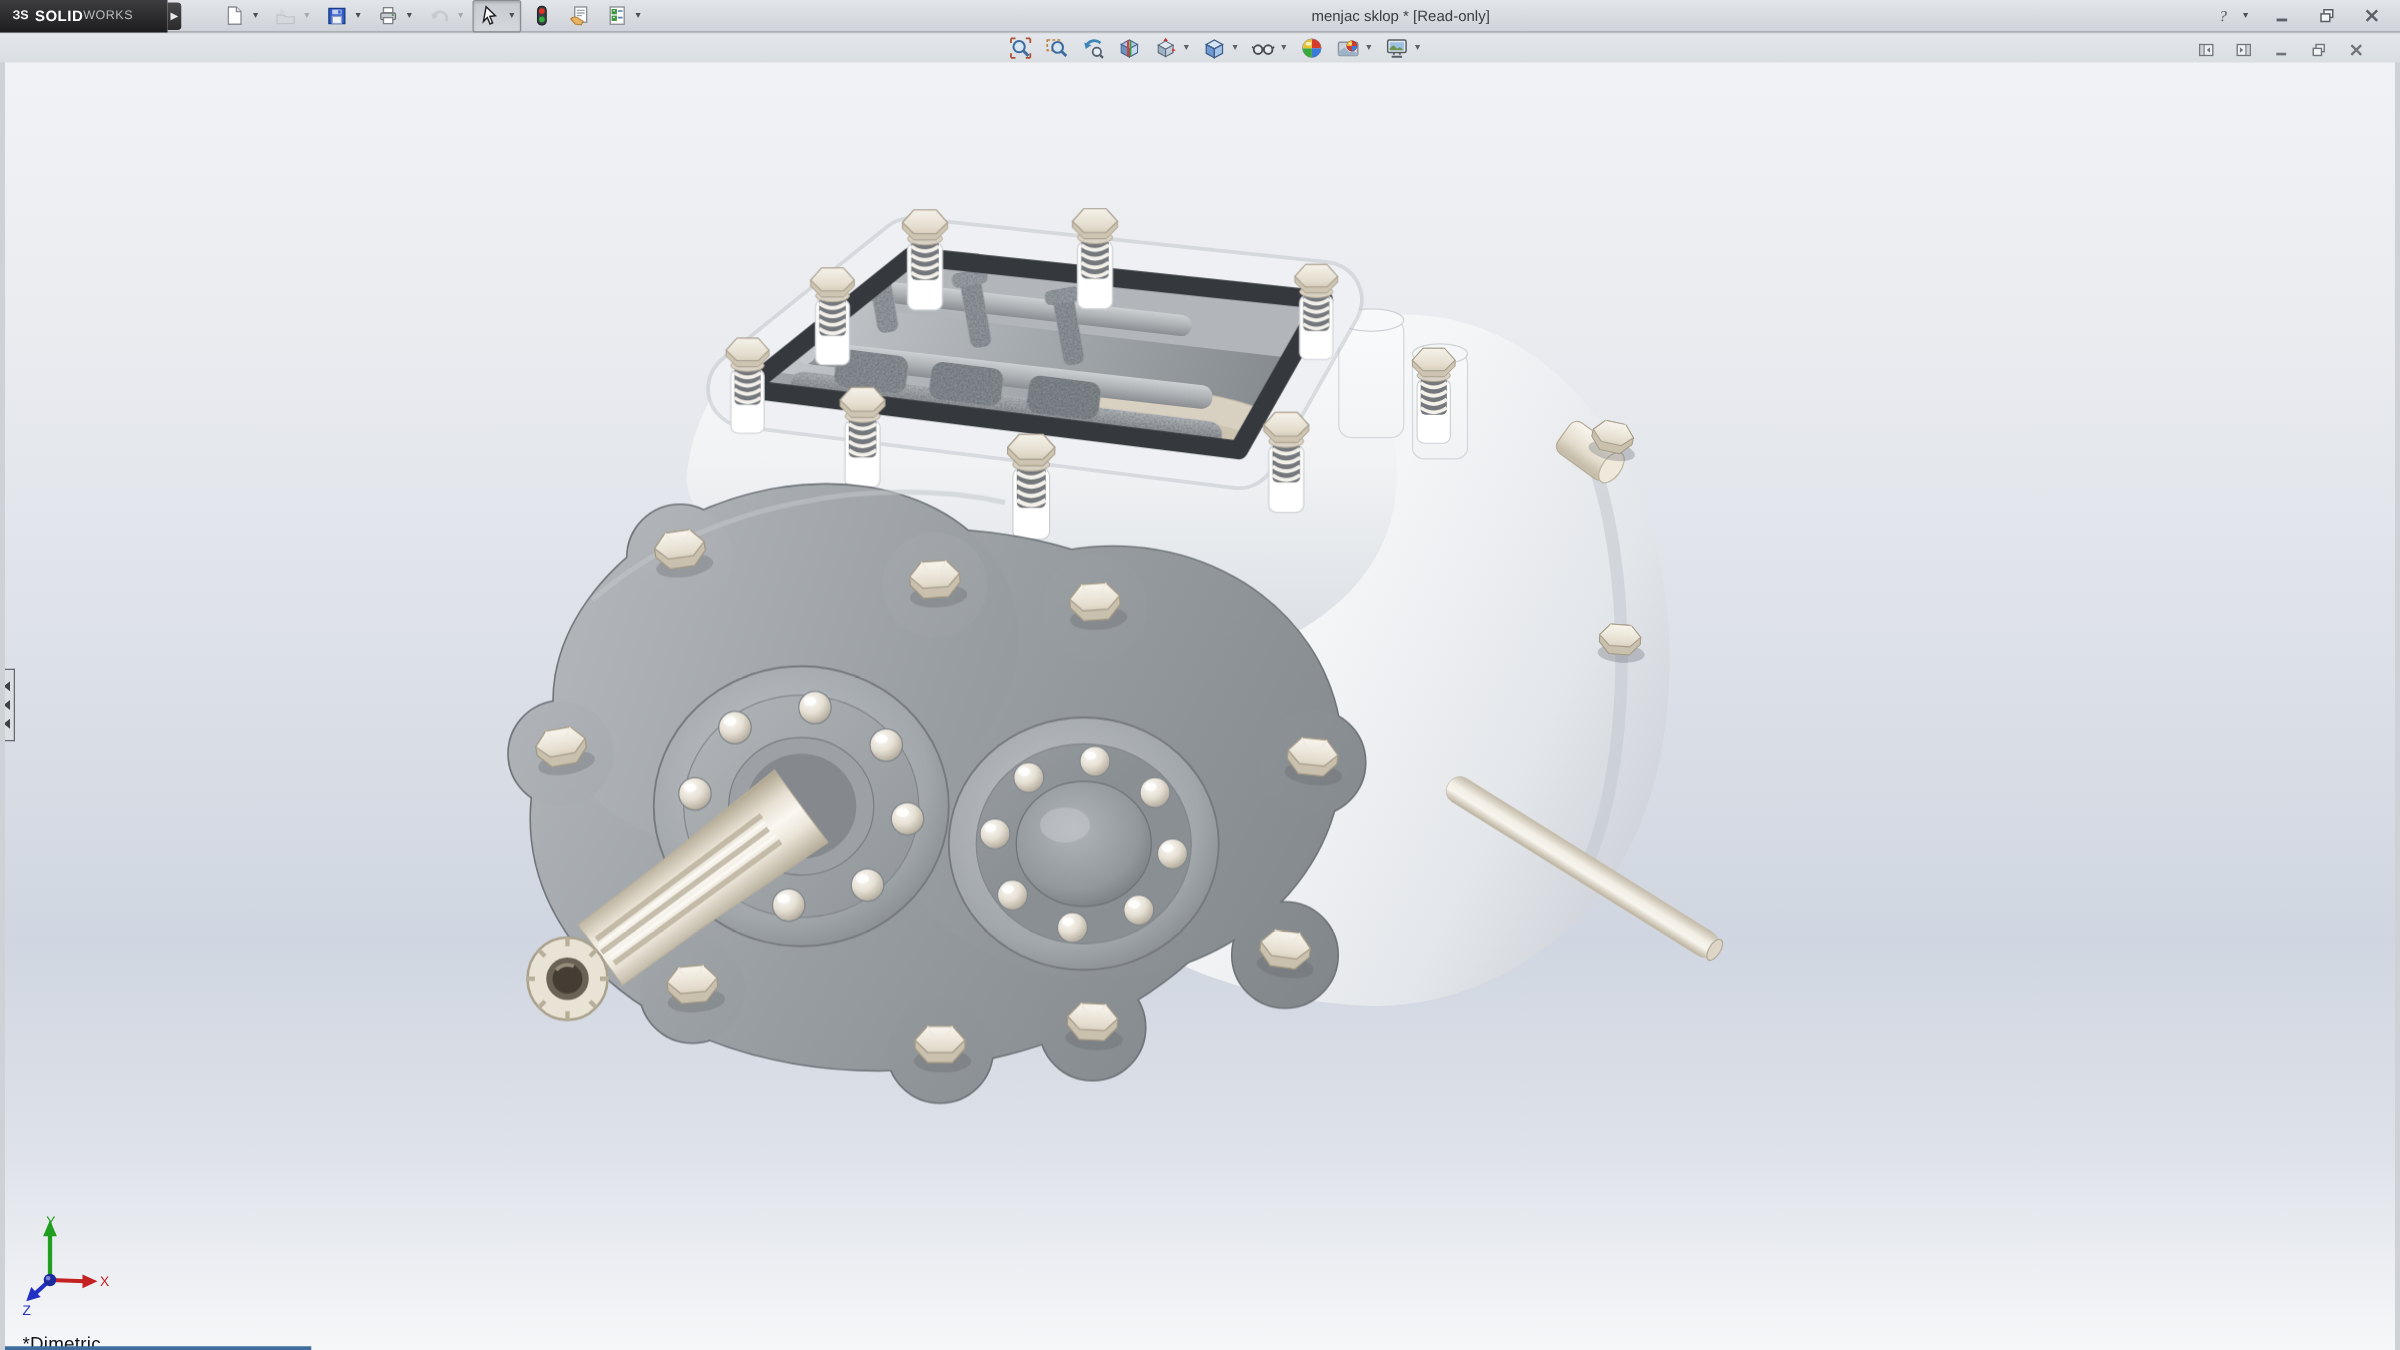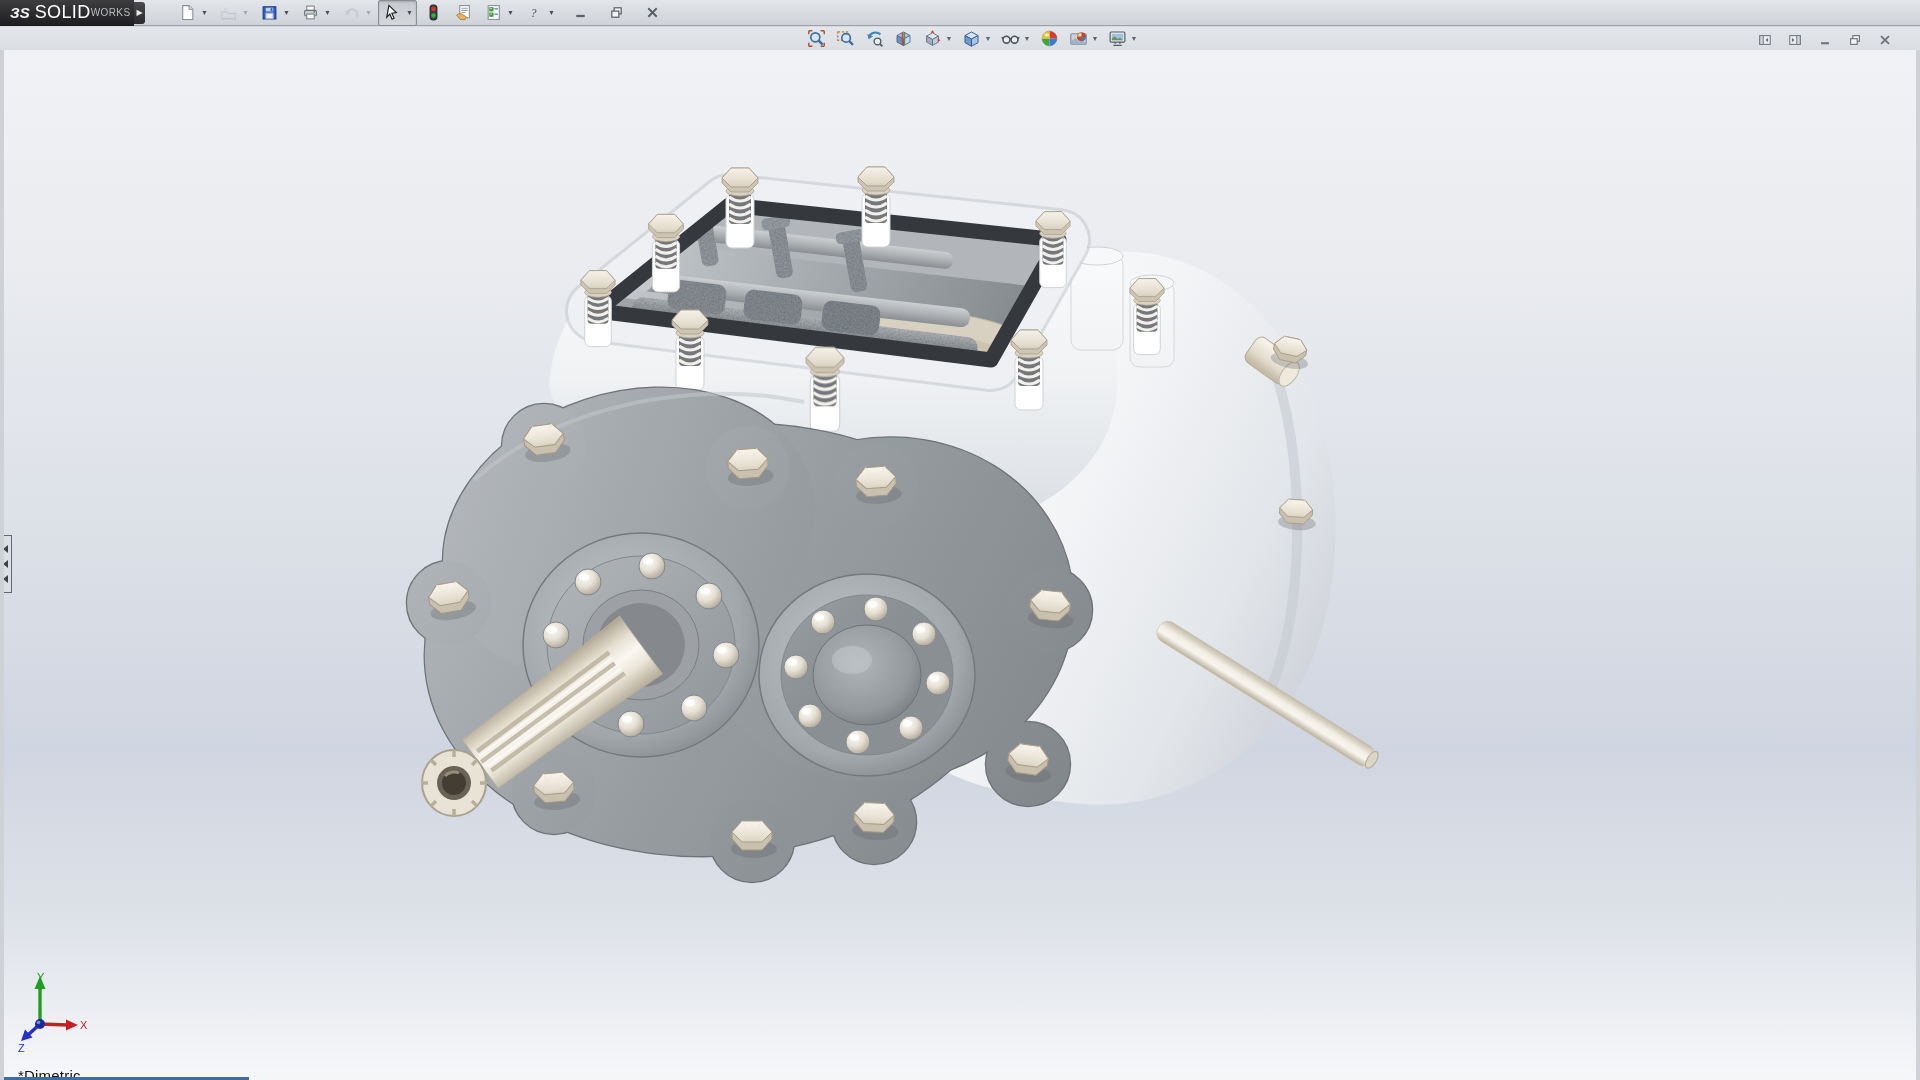--- a/index.html
+++ b/index.html
@@ -6,22 +6,22 @@
   html,body { width:1920px; height:1080px; overflow:hidden;
     font-family:"Liberation Sans", sans-serif; background:#d7dade; }
   #app { position:relative; width:1920px; height:1080px; }
 
   
   .titlebar { position:absolute; top:0; left:0; right:0; height:26px;
     background:linear-gradient(#e2e5e9,#cfd3d9);
     border-bottom:1px solid #9da1a7; display:flex; align-items:center; }
   .logo-block { height:26px; width:134px; background:linear-gradient(#3d3d3f,#1d1d1f);
     display:flex; align-items:center; padding-left:10px; color:#fff; flex:none; }
-  .logo-mark { font-style:italic; font-weight:bold; font-size:15px; margin-right:5px; color:#f4f4f4; }
-  .logo-bold { font-weight:normal; font-size:18px; letter-spacing:.4px; color:#ffffff; }
+  .logo-mark { font-weight:bold; font-size:10px; margin-right:5px; color:#f4f4f4; }
+  .logo-bold { font-weight:bold; font-size:12px; letter-spacing:.4px; color:#ffffff; }
   .logo-light { font-weight:normal; font-size:10px; letter-spacing:.4px; color:#b9bcbf; }
   .flyout-tab { width:11px; height:22px; background:linear-gradient(#4a4a4c,#2a2a2c);
     border-radius:0 3px 3px 0; display:flex; align-items:center; justify-content:center;
     color:#e8e8e8; font-size:8px; flex:none; cursor:pointer; }
   .main-toolbar { display:flex; align-items:center; margin-left:28px; gap:2px; flex:none; }
   .tb-group { display:flex; align-items:center; padding:1px 1px; border:1px solid transparent; border-radius:2px; }
   .tb-group.pressed { background:linear-gradient(#c7cbd0,#d4d8dc); border:1px solid #898e94;
     box-shadow:inset 0 1px 2px rgba(0,0,0,.18); }
   .tbtn { border:none; background:transparent; width:24px; height:22px;
     display:flex; align-items:center; justify-content:center; cursor:pointer; padding:0; }
@@ -278,20 +278,21 @@
         </span>
         <span class="tb-group">
           <button class="tbtn">
             <svg>
               <use href="#ic-options" xlink:href="#ic-options"></use>
             </svg>
           </button>
           <span class="dd-arrow">▼</span>
         </span>
       </nav>
+    <div class="titlebar-title">menjac sklop * [Read-only]</div>
     <div class="titlebar-controls" id="window-controls">
         <span class="tb-group">
           <button class="wbtn">
             <svg>
               <use href="#ic-help" xlink:href="#ic-help"></use>
             </svg>
           </button>
           <span class="dd-arrow">▼</span>
         </span>
         <span class="tb-group">

